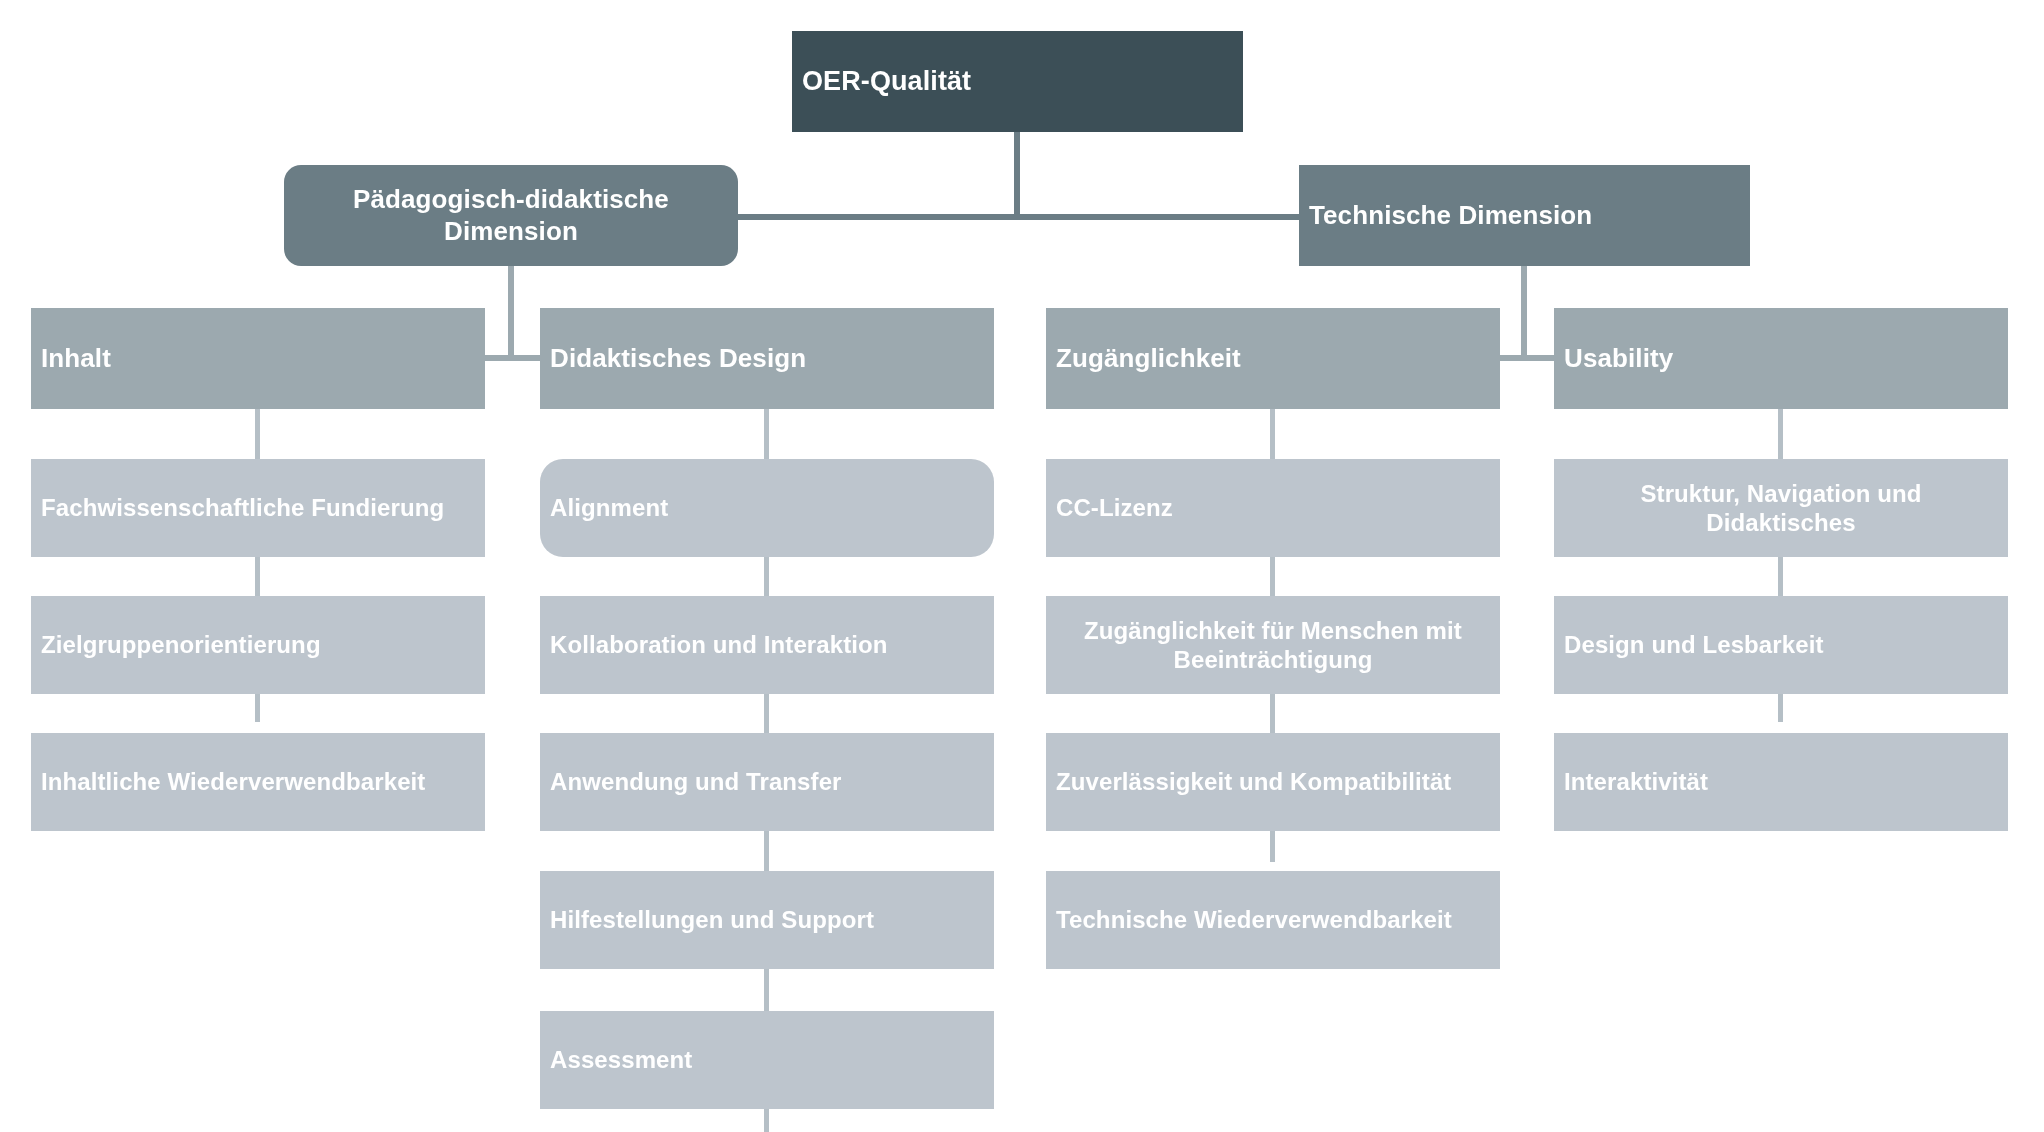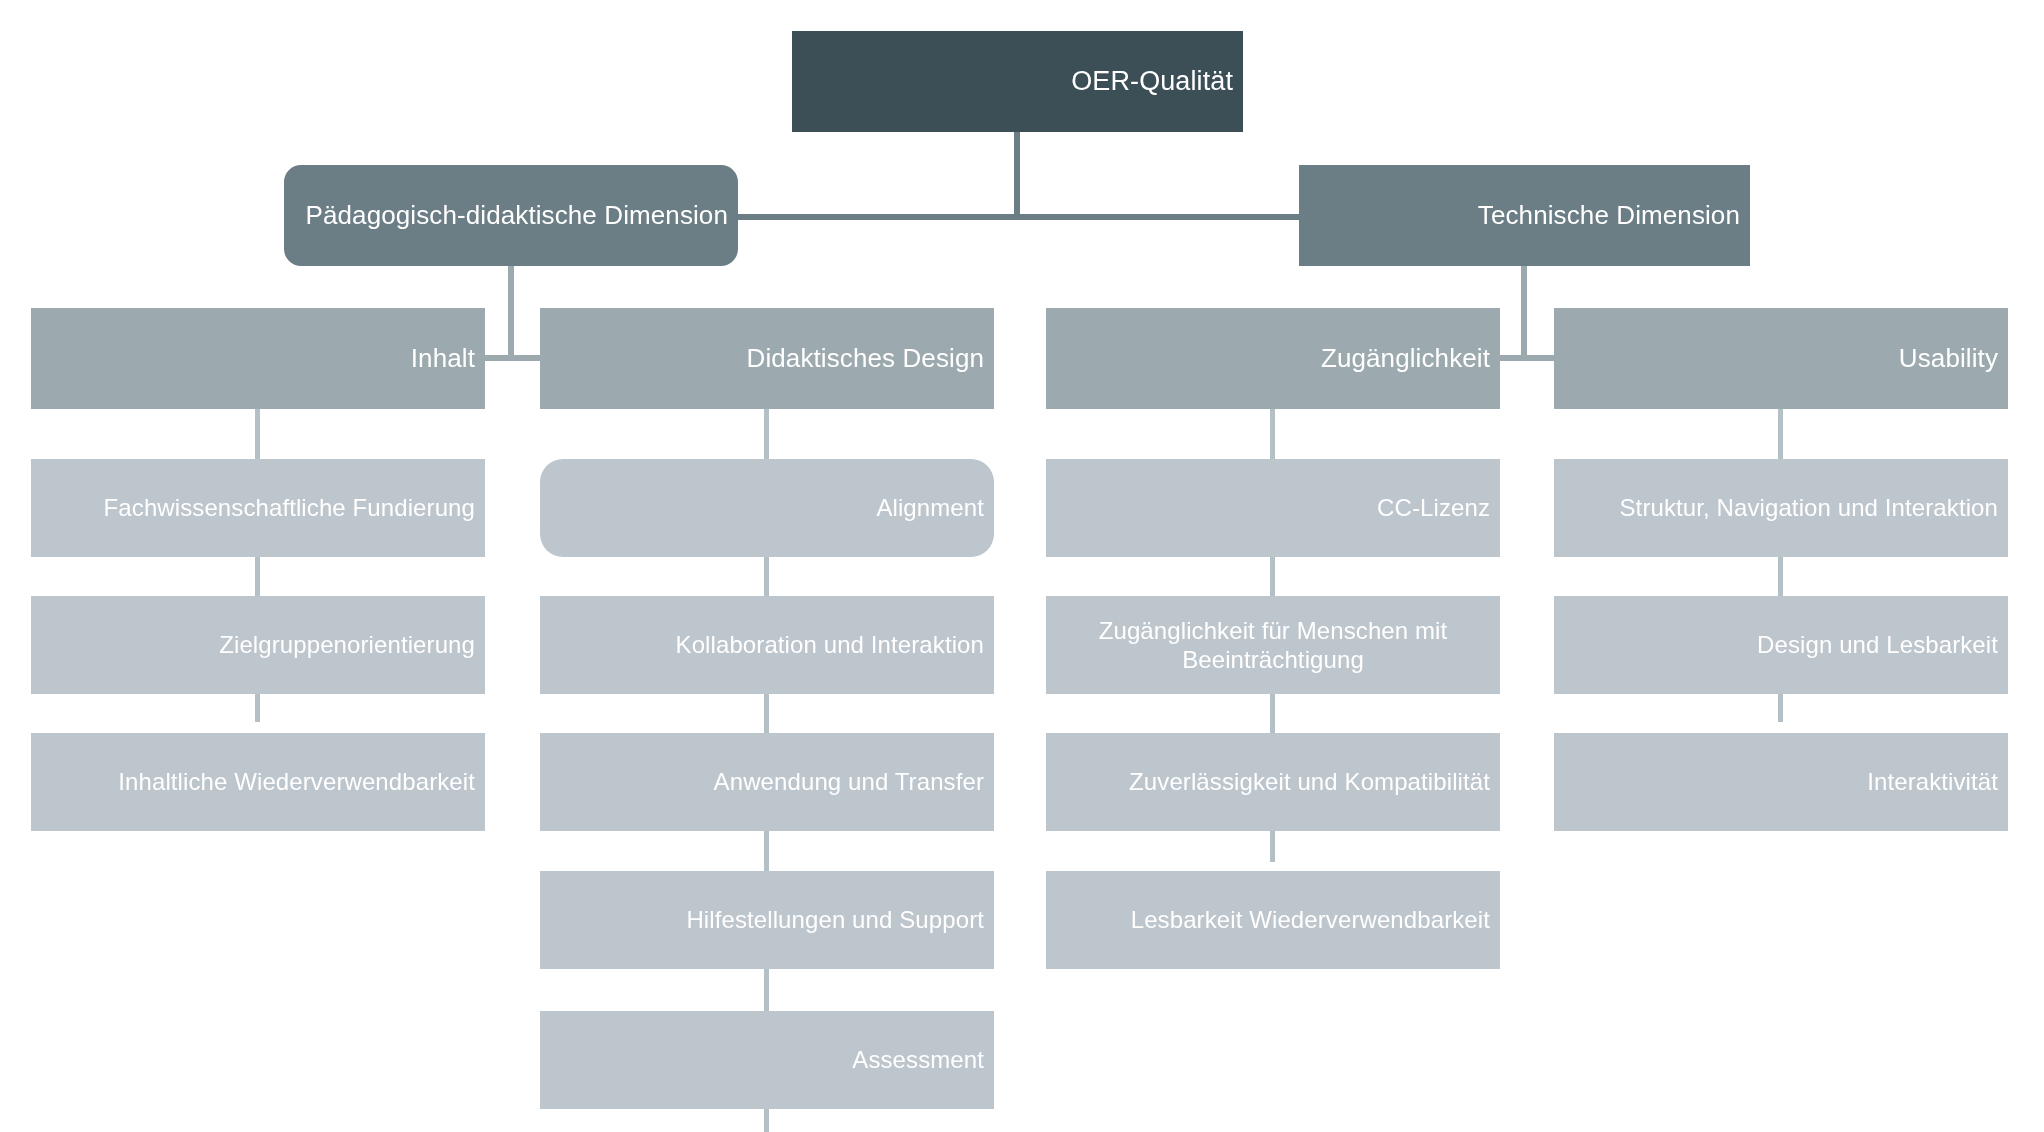--- a/index.html
+++ b/index.html
@@ -27,24 +27,24 @@
   }
   .line.dark { background: #6B7D85; }
   .line.light { background: #B5BFC6; }
 
   
   .box {
     position: absolute;
     box-sizing: border-box;
     display: flex;
     align-items: center;
-    justify-content: flex-end;
+    justify-content: flex-start;
     text-align: center;
     color: #ffffff;
-    font-weight: normal;
+    font-weight: bold;
     line-height: 1.22;
     padding: 4px 10px;
     letter-spacing: 0.1px;
   }
   .tier-root {
     background: #3C4F57;
     font-size: 27px;
   }
   .tier-dim {
     background: #6B7D85;
@@ -144,25 +144,25 @@
   <div class="box tier-leaf" style="left:1046px; top:448px; width:454px; height:98px;">
     <span>CC-Lizenz</span>
   </div>
   <div class="box tier-leaf" style="left:1046px; top:585px; width:454px; height:98px;">
     <span>Zugänglichkeit für Menschen mit Beeinträchtigung</span>
   </div>
   <div class="box tier-leaf" style="left:1046px; top:722px; width:454px; height:98px;">
     <span>Zuverlässigkeit und Kompatibilität</span>
   </div>
   <div class="box tier-leaf" style="left:1046px; top:860px; width:454px; height:98px;">
-    <span>Lesbarkeit Wiederverwendbarkeit</span>
+    <span>Technische Wiederverwendbarkeit</span>
   </div>
 
   <div class="box tier-leaf" style="left:1554px; top:448px; width:454px; height:98px;">
-    <span>Struktur, Navigation und Interaktion</span>
+    <span>Struktur, Navigation und Didaktisches</span>
   </div>
   <div class="box tier-leaf" style="left:1554px; top:585px; width:454px; height:98px;">
     <span>Design und Lesbarkeit</span>
   </div>
   <div class="box tier-leaf" style="left:1554px; top:722px; width:454px; height:98px;">
     <span>Interaktivität</span>
   </div>
 
 </div>
 

